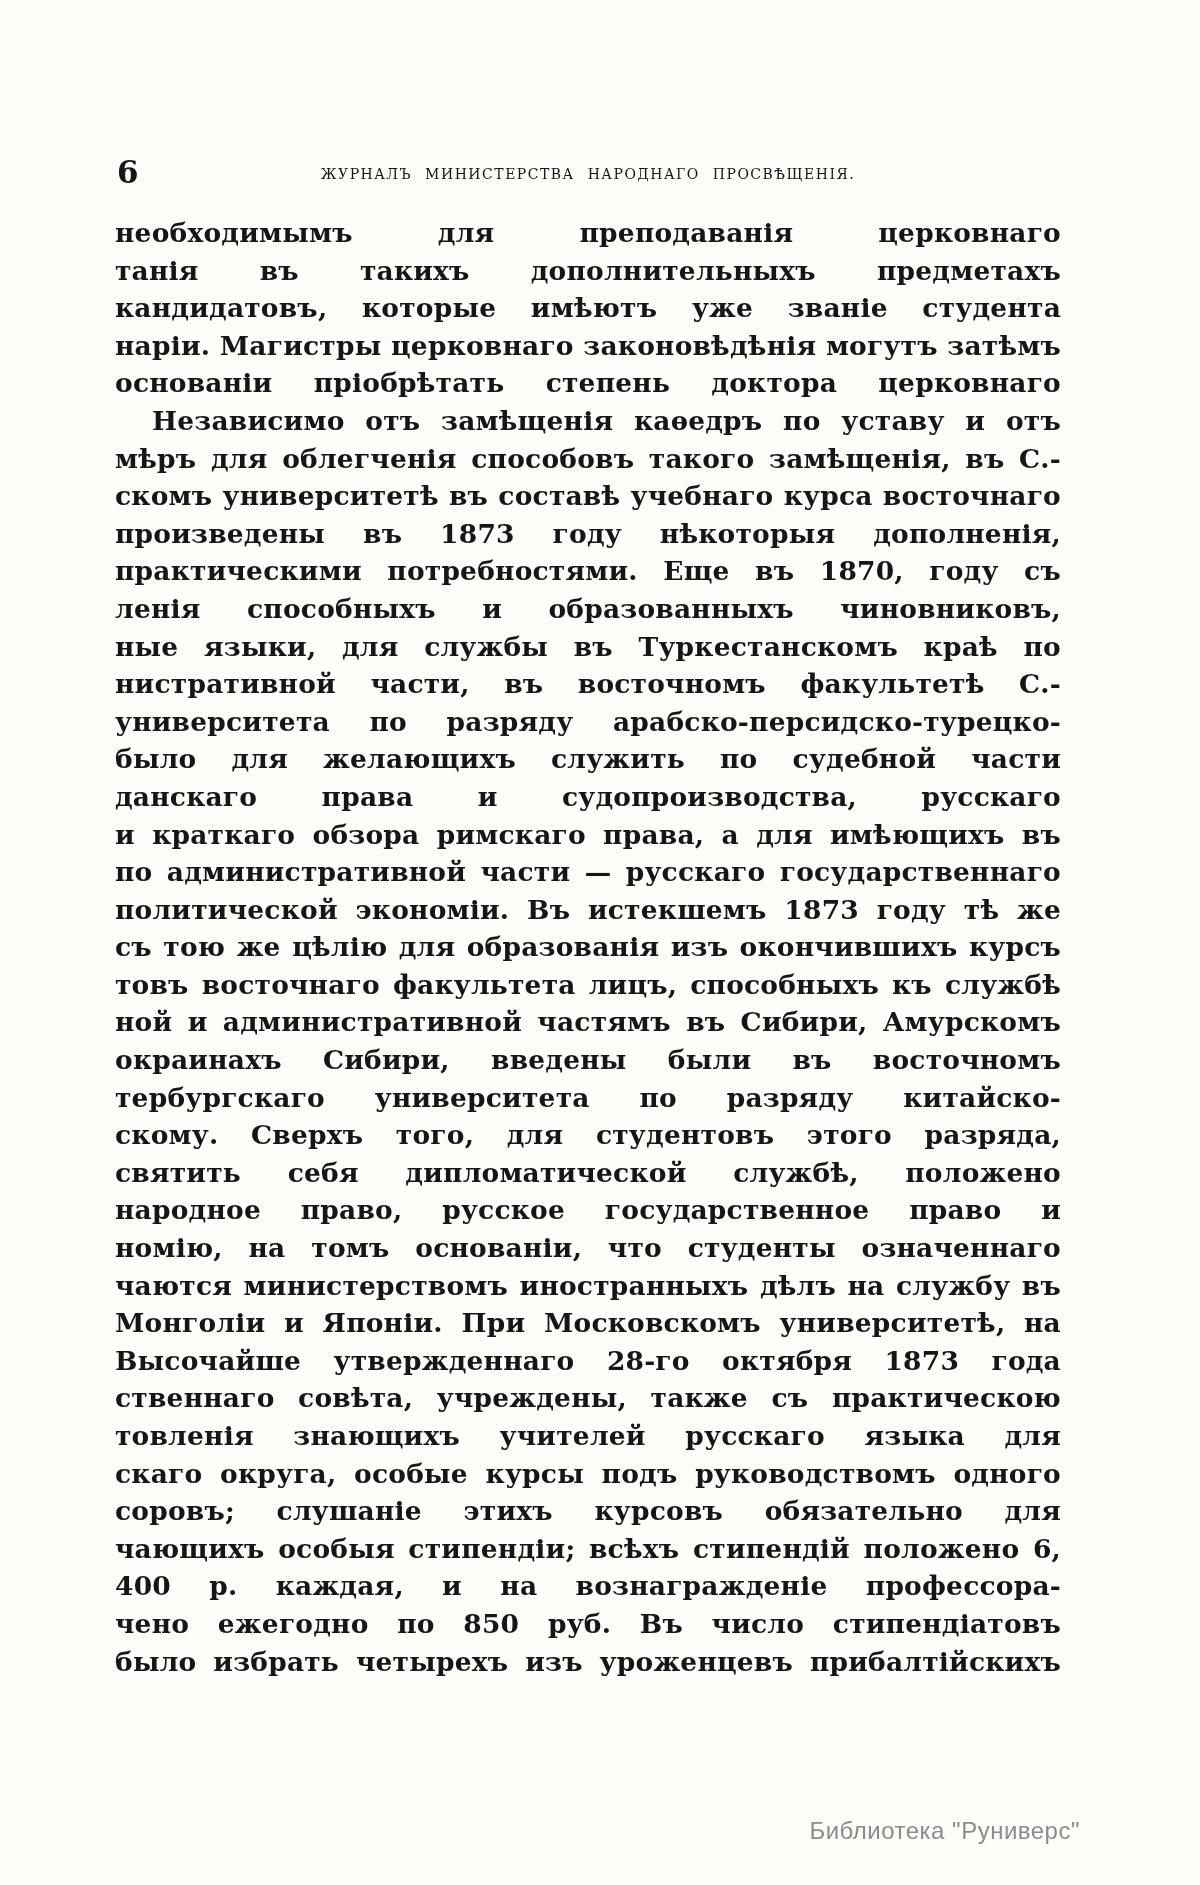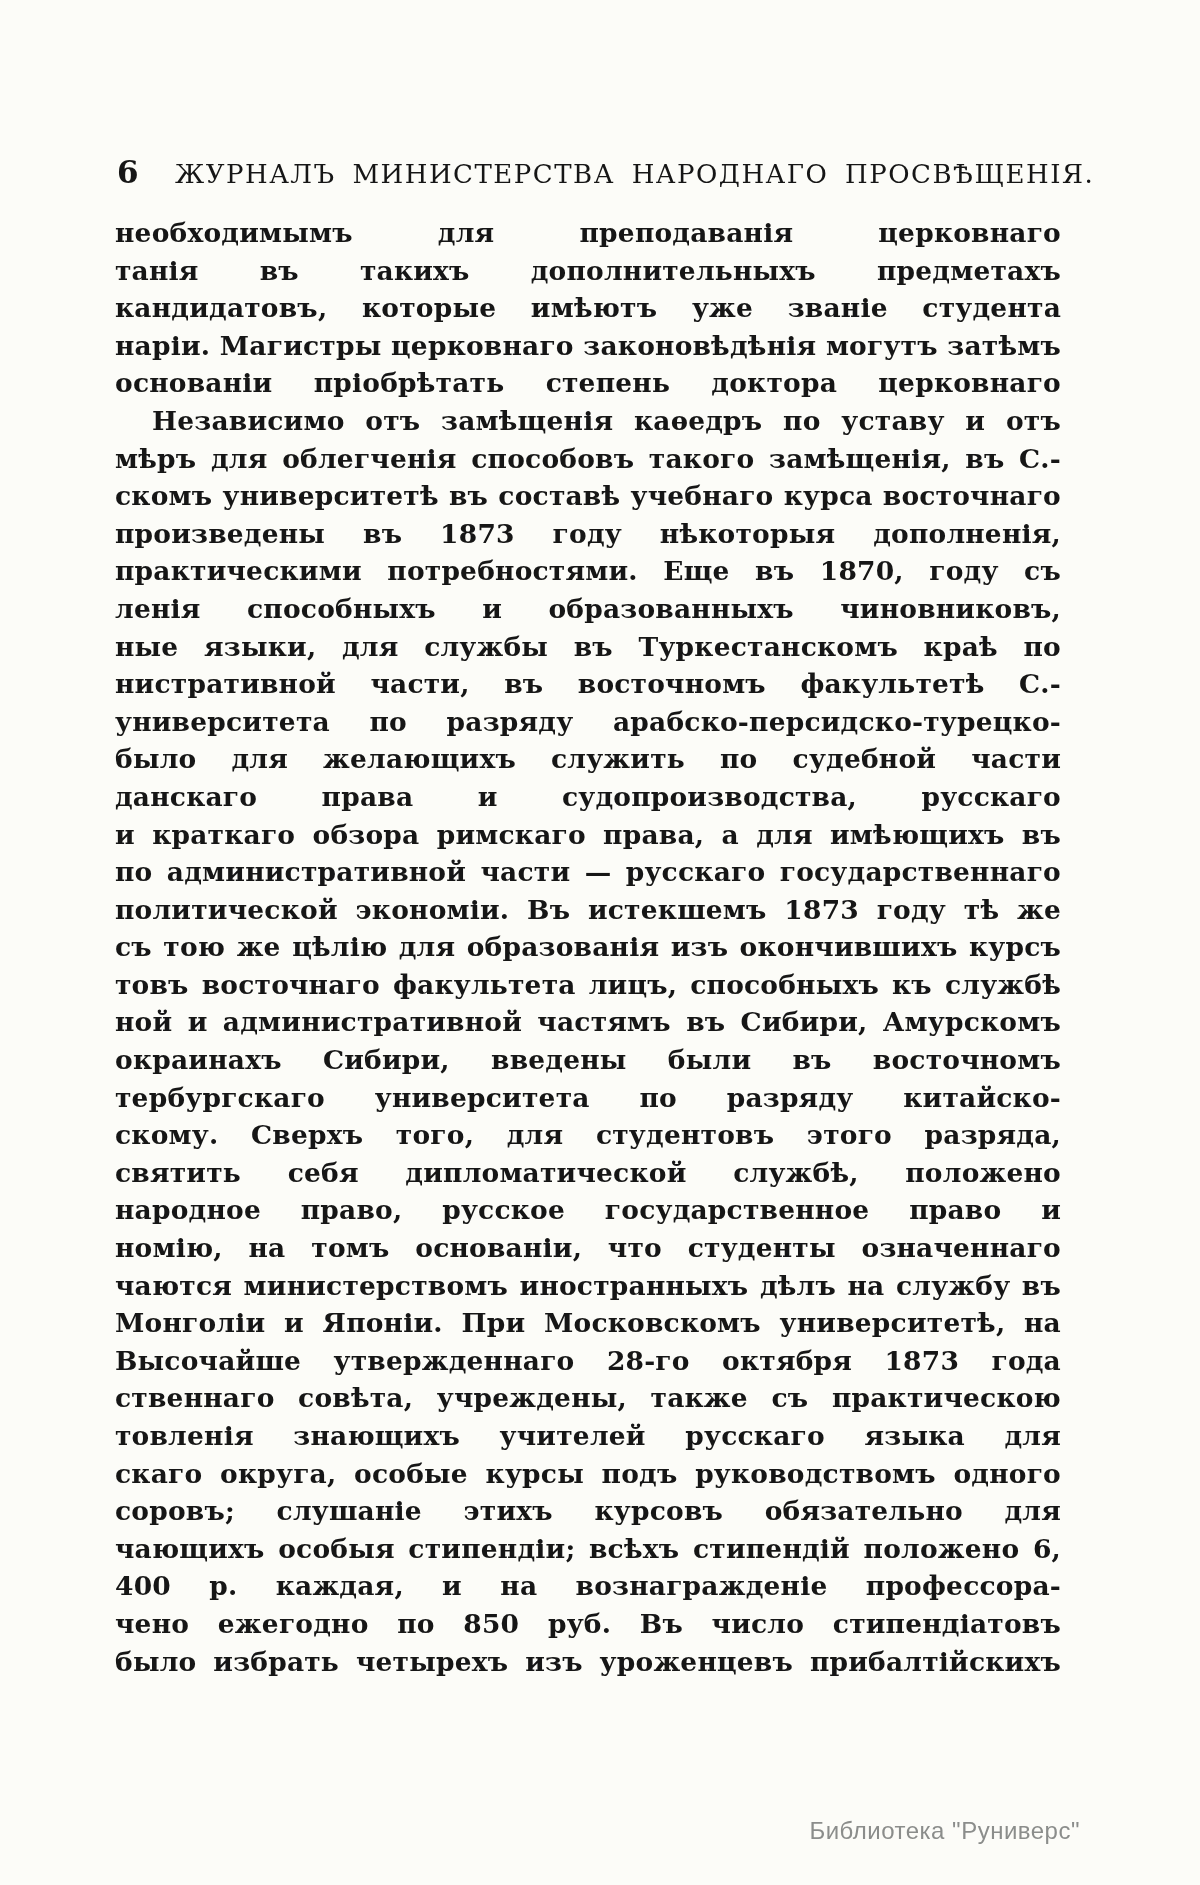--- a/index.html
+++ b/index.html
@@ -18,21 +18,21 @@
     position: absolute;
     top: 156px; left: 115px; width: 946px; height: 40px;
   }
   .page-number {
     position: absolute; left: 2px; top: 0;
     font-size: 31px; font-weight: bold; line-height: 32px;
   }
   .running-title {
     position: absolute; left: 60px; right: 60px; top: 6px;
     text-align: center;
-    font-size: 26px; line-height: 24px;
+    font-size: 14px; line-height: 24px;
     letter-spacing: 1.5px;
     word-spacing: 7px;
     font-weight: 500;
     white-space: nowrap;
   }
   .text-block {
     position: absolute;
     left: 115px; top: 214px; width: 946px;
   }
   .text-line {

